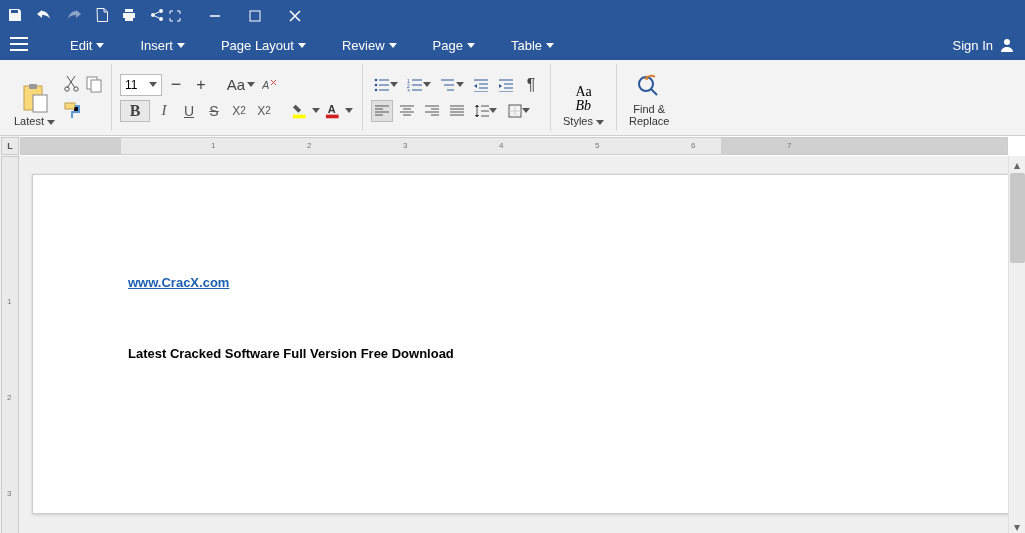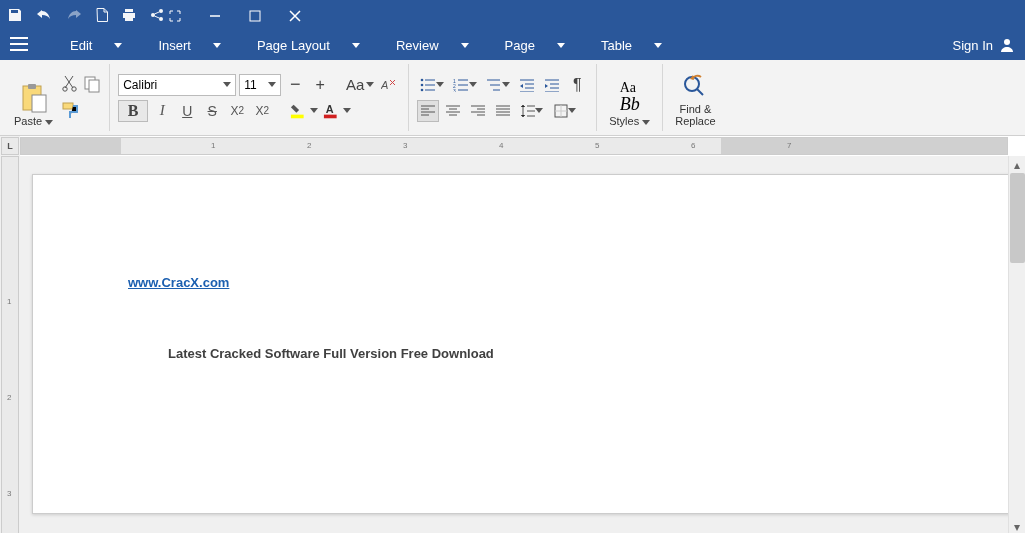--- a/index.html
+++ b/index.html
@@ -7,21 +7,21 @@
 .title-bar { background: #2a579a; height: 30px; display: flex; align-items: center; color: #fff; padding: 0 8px; }
 .title-bar .left-icons { display: flex; gap: 14px; align-items: center; }
 .title-bar .left-icons span { cursor: pointer; opacity: .95; }
 .title-bar .title { flex: 1; text-align: center; font-size: 13px; }
 .title-bar .right-icons { display: flex; gap: 18px; align-items: center; }
 .title-bar .right-icons span { cursor: pointer; width: 22px; text-align: center; }
 .title-bar svg { vertical-align: middle; }
 
 .menu-bar { background: #2a579a; height: 30px; display: flex; align-items: center; color: #fff; padding: 0 10px; font-size: 13px; }
 .menu-bar .hamburger { margin-right: 24px; cursor: pointer; }
-.menu-bar .menu-item { padding: 0 18px; cursor: pointer; display: flex; align-items: center; gap: 22px; }
+.menu-bar .menu-item { padding: 0 18px; cursor: pointer; display: flex; align-items: center; gap: 4px; }
 .menu-bar .spacer { flex: 1; }
 .menu-bar .signin { display: flex; align-items: center; gap: 6px; cursor: pointer; }
 .caret-d { width: 0; height: 0; border-left: 4px solid transparent; border-right: 4px solid transparent; border-top: 5px solid #fff; display: inline-block; }
 .caret-d.dark { border-top-color: #555; }
 
 .ribbon { background: #f3f3f3; border-bottom: 1px solid #d0d0d0; height: 76px; display: flex; padding: 4px 2px; }
 .ribbon-group { border-right: 1px solid #d6d6d6; display: flex; padding: 2px 8px; gap: 4px; }
 .ribbon-group:last-child { border-right: none; }
 .big-btn { display: flex; flex-direction: column; align-items: center; justify-content: flex-end; padding: 2px 4px; cursor: pointer; min-width: 40px; }
 .big-btn .lbl { font-size: 11px; color: #333; margin-top: 2px; line-height: 1.1; text-align: center; }
@@ -42,21 +42,21 @@
 .vruler { width: 18px; background: #eaeaea; border: 1px solid #ccc; margin: 0 1px 1px; position: relative; }
 .vruler .tick { color: #777; font-size: 8px; position: absolute; left: 5px; }
 .hruler-wrap { display:flex; height:20px; }
 .hruler { height: 18px; background: #eaeaea; border: 1px solid #ccc; margin: 1px 0; flex: 1; position: relative; overflow: hidden; }
 .hruler .mark { position:absolute; top:3px; font-size:8px; color:#777; }
 .hruler .dark-seg { position:absolute; top:0; height:100%; background:#d0d0d0; }
 .doc-area { flex: 1; background: #f0f0f0; overflow: auto; position: relative; }
 .doc-wrap { margin: 18px 0 0 12px; }
 .page { width: 988px; min-height: 340px; background: #fff; border: 1px solid #ccc; box-shadow: 0 1px 3px rgba(0,0,0,.15); padding: 100px 95px 30px; }
 .doc-link { color: #1b5fb0; font-weight: bold; text-decoration: underline; font-size: 13px; }
-.doc-text { color: #404040; font-weight: bold; font-size: 13px; margin-top: 56px; margin-left: 40px; }
+.doc-text { color: #000000; font-weight: bold; font-size: 13px; margin-top: 56px; }
 .scrollbar-v { width: 17px; background: #f0f0f0; border-left: 1px solid #e0e0e0; position: relative; }
 .scroll-arrow { height: 17px; background: #f0f0f0; display:flex;align-items:center;justify-content:center; color:#666; cursor:pointer;}
 .scroll-thumb { position:absolute; top:17px; width:15px; left:1px; height:90px; background:#c8c8c8; border-radius:2px; cursor:pointer;}
 </style>
 </head>
 <body>
 
 <div class="title-bar">
   <div class="left-icons">
     <span><svg width="14" height="14" viewBox="0 0 14 14">
@@ -137,21 +137,21 @@
 </div>
 
 <div class="ribbon">
   <div class="ribbon-group">
     <div class="big-btn">
       <svg width="28" height="30" viewBox="0 0 28 30">
           <rect x="3" y="3" width="18" height="24" fill="#f9d97a" stroke="#c0a050"></rect>
           <rect x="8" y="1" width="8" height="5" rx="1" fill="#999"></rect>
           <rect x="12" y="12" width="14" height="17" fill="#fff" stroke="#888"></rect>
         </svg>
-      <div class="lbl"><span>Paste</span> <span class="caret-d dark"></span></div>
+      <div class="lbl"><span>Latest</span> <span class="caret-d dark"></span></div>
     </div>
     <div class="small-col">
       <span><svg width="18" height="18" viewBox="0 0 18 18">
             <path stroke="#555" fill="none" d="M4 2l8 12M12 2L4 14"></path>
             <circle cx="4" cy="15" r="2.2" stroke="#555" fill="none"></circle>
             <circle cx="13" cy="15" r="2.2" stroke="#555" fill="none"></circle>
           </svg></span>
       <span><svg width="18" height="18" viewBox="0 0 18 18">
             <rect x="2" y="2" width="10" height="6" fill="#f9d97a" stroke="#c0a050"></rect>
             <path stroke="#5b9bd5" stroke-width="2" d="M12 5h4v6h-7v6"></path>
@@ -162,24 +162,20 @@
             <rect x="2" y="2" width="10" height="12" fill="#fff" stroke="#888"></rect>
             <rect x="6" y="5" width="10" height="12" fill="#fff" stroke="#888"></rect>
           </svg></span>
       <span style="height:18px"></span>
     </div>
   </div>
 
   <div class="ribbon-group">
     <div class="col-split">
       <div class="font-row">
-        <div class="font-select name">
-            <span>Calibri</span>
-            <span class="caret-d dark"></span>
-          </div>
         <div class="font-select size">
             <span>11</span>
             <span class="caret-d dark"></span>
           </div>
         <div class="sq-btn" style="font-size:18px">−</div>
         <div class="sq-btn" style="font-size:16px">+</div>
         <div style="width:8px"></div>
         <div class="sq-btn wide" style="font-size:15px">Aa<span class="caret-d dark" style="margin-left:2px"></span></div>
         <div class="sq-btn">
             <svg width="16" height="16" viewBox="0 0 16 16">
@@ -297,21 +293,21 @@
               <path stroke="#ccc" d="M7 1v12M1 7h12"></path>
             </svg>
             <span class="caret-d dark"></span>
           </div>
       </div>
     </div>
   </div>
 
   <div class="ribbon-group">
     <div class="big-btn">
-      <div style="font-family:serif;line-height:1"><span style="font-size:14px">Aa</span><br><span style="font-style:italic;font-size:18px">Bb</span></div>
+      <div style="font-family:serif;line-height:1"><span style="font-size:14px">Aa</span><br><span style="font-style:italic;font-size:14px">Bb</span></div>
       <div class="lbl"><span>Styles</span> <span class="caret-d dark"></span></div>
     </div>
   </div>
 
   <div class="ribbon-group">
     <div class="big-btn">
       <svg width="28" height="28" viewBox="0 0 28 28">
           <circle cx="11" cy="11" r="7" stroke="#2a579a" stroke-width="2" fill="none"></circle>
           <path stroke="#2a579a" stroke-width="2" d="M16 16l6 6"></path>
           <path stroke="#d08030" stroke-width="2" fill="none" d="M20 4a6 6 0 00-9 2"></path>

